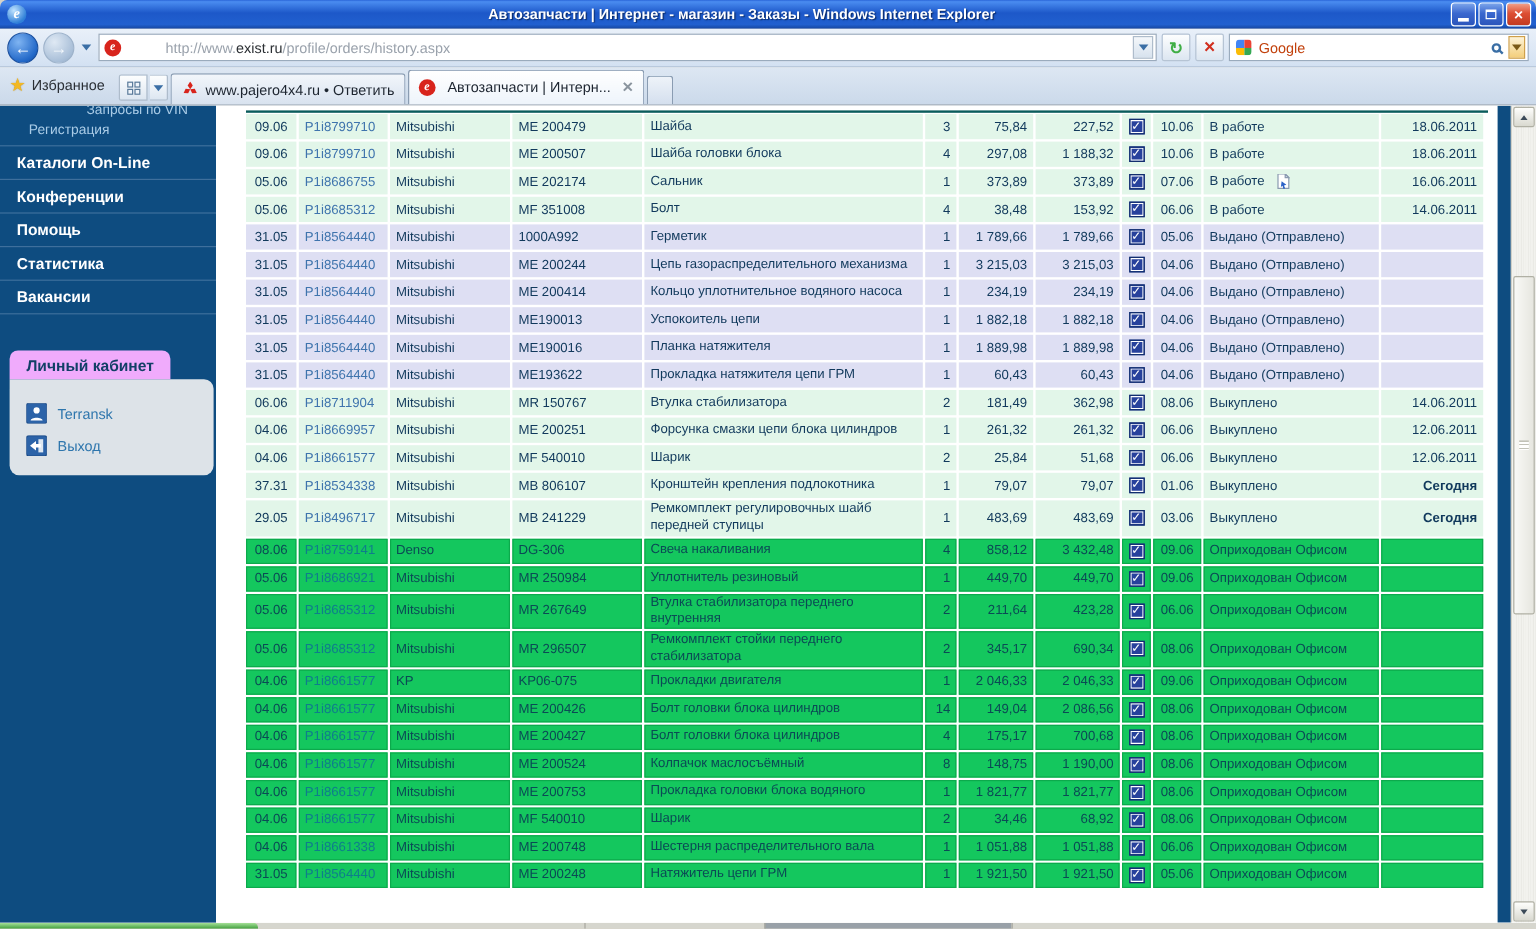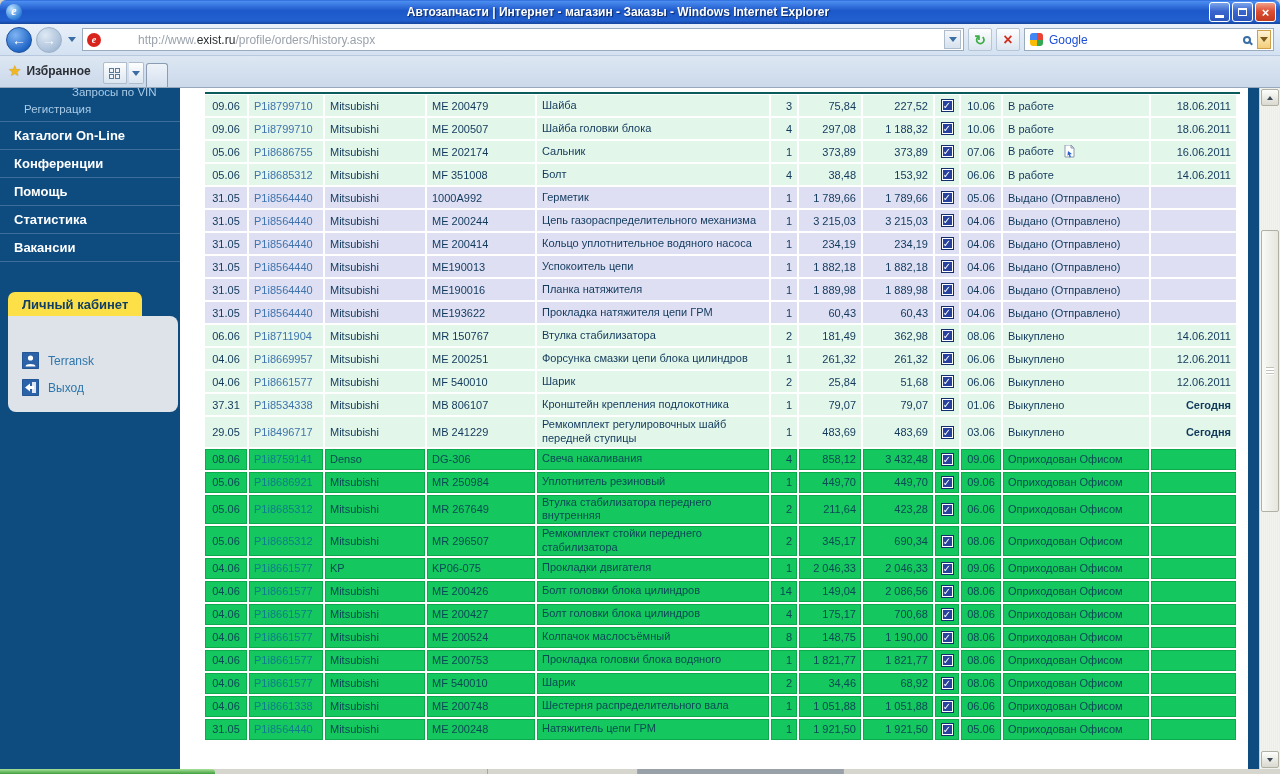--- a/index.html
+++ b/index.html
@@ -37,33 +37,33 @@
   .addr-drop { width:17px; height:19px; background:linear-gradient(to bottom,#f4f7fa,#d7e2ee); border:1px solid #aebccb; display:flex; align-items:center; justify-content:center; }
   .addr-drop .smallcaret { margin:0; }
   .toolbtn { width:24px; height:23px; border:1px solid #b6c4d4; border-radius:2px; background:linear-gradient(to bottom,#fdfefe,#dce6f1);
     display:flex; align-items:center; justify-content:center; font-size:14px; font-weight:bold; }
   .toolbtn.refresh { color:#3fae46; }
   .toolbtn.stop { color:#d12f1f; font-size:16px; }
   .searchbox { width:250px; height:23px; background:#fff; border:1px solid #9aabbd; display:flex; align-items:center; padding:0 2px 0 5px; }
   .glogo { width:13px; height:13px; display:grid; grid-template-columns:1fr 1fr; grid-template-rows:1fr 1fr; border-radius:3px; overflow:hidden; margin-right:6px; flex:0 0 13px; }
   .glogo i:nth-child(1){background:#4285f4;} .glogo i:nth-child(2){background:#ea4335;}
   .glogo i:nth-child(3){background:#fbbc05;} .glogo i:nth-child(4){background:#34a853;}
-  .searchtext { flex:1; font-size:12px; color:#1d4ed8; }
+  .searchtext { flex:1; font-size:12px; color:#c2410c; }
   .magbtn { width:20px; height:19px; display:flex; align-items:center; justify-content:center; }
   .mag { width:8px; height:8px; border:2px solid #3a6ea5; border-radius:50%; position:relative; }
   .mag::after { content:""; position:absolute; width:5px; height:2px; background:#3a6ea5; transform:rotate(45deg); right:-4px; bottom:-2px; }
   .magdrop { width:14px; height:19px; background:linear-gradient(to bottom,#fdf3d8,#f3ce7a); border:1px solid #cfa04a; display:flex; align-items:center; justify-content:center; }
   .magdrop .smallcaret { border-top-color:#7a5a18; margin:0; }
 
   
   .tabsrow { height:32px; flex:0 0 32px; display:flex; align-items:flex-end; padding:0 6px; gap:2px;
     background:linear-gradient(to bottom,#dde7f3,#cbd9ea); border-bottom:1px solid #98a9bd; }
   .favarea { display:flex; align-items:center; gap:5px; height:26px; margin:0 10px 3px 2px; }
   .star { color:#f2b824; font-size:15px; text-shadow:0 0 1px #a87d12; }
-  .favlabel { font-size:12px; color:#2a2f35;font-weight:bold; }
+  .favlabel { font-size:12px; color:#2a2f35; }
   .qtabs { width:24px; height:22px; margin-bottom:3px; border:1px solid #aebccb; border-radius:2px 0 0 2px;
     background:linear-gradient(to bottom,#fdfefe,#dce6f1); display:flex; align-items:center; justify-content:center; }
   .qgrid { width:11px; height:11px; display:grid; grid-template-columns:1fr 1fr; gap:1px; }
   .qgrid i { border:1px solid #5a7a9a; background:#eef4fa; }
   .qcaret { width:15px; height:22px; margin-bottom:3px; border:1px solid #aebccb; border-left:none; border-radius:0 2px 2px 0;
     background:linear-gradient(to bottom,#fdfefe,#dce6f1); display:flex; align-items:center; justify-content:center; }
   .tab { height:26px; display:flex; align-items:center; gap:5px; padding:0 8px; font-size:12px; color:#1d2530;
     border:1px solid #8a9cb2; border-bottom:none; border-radius:3px 3px 0 0; background:linear-gradient(to bottom,#f2f6fb,#d8e2ef); white-space:nowrap; }
   .tab.active { height:29px; background:linear-gradient(to bottom,#ffffff,#eef4fb); }
   .tab .closex { color:#8a949e; font-weight:bold; font-size:12px; margin-left:4px; }
@@ -74,23 +74,23 @@
   
   .content { flex:0 0 681px; height:681px; display:flex; background:#fff; position:relative; overflow:hidden; }
 
   
   .sidebar { flex:0 0 180px; background:#0e4c80; padding-top:0; overflow:hidden; }
   .side-small { color:#a9cbe6; font-size:11.5px; padding:2px 0 3px 24px; cursor:pointer; }
   .side-small:first-child { margin-top:-4px;margin-left:48px; }
   .side-sep { height:1px; background:#3e6f9c; margin:3px 0; }
   .side-item { color:#fff; font-weight:bold; font-size:13px; padding:3px 0 3px 14px; cursor:pointer; }
   .cabinet { margin-top:30px; }
-  .cab-head { display:inline-block; margin-left:8px; background:#fde047; border-radius:7px 7px 0 0; padding:5px 14px 4px;
+  .cab-head { display:inline-block; margin-left:8px; background:#f0abfc; border-radius:7px 7px 0 0; padding:5px 14px 4px;
     color:#123f66; font-weight:bold; font-size:13px; }
-  .cab-panel { margin-left:8px; width:170px; background:#dde3e8; border-radius:0 8px 8px 8px; padding:26px 0 16px; }
+  .cab-panel { margin-left:8px; width:170px; background:#dde3e8; border-radius:0 8px 8px 8px; padding:10px 0 16px; }
   .cab-item { display:flex; align-items:center; gap:9px; margin:10px 0 0 14px; color:#2e76ad; font-size:12px; cursor:pointer; }
   .cab-ic { width:17px; height:17px; flex:0 0 17px; }
 
   
   .main { flex:1; position:relative; background:#fff; overflow:hidden; }
   .tabletopline { position:absolute; top:4px; left:25px; width:1035px; height:2px; background:#0a5c5c; }
   table.orders { border-collapse:separate; border-spacing:2px; margin:5px 0 0 23px; table-layout:fixed; width:1035px; }
   col.c-d1{width:42px} col.c-ord{width:74px} col.c-brand{width:100px} col.c-part{width:108px}
   col.c-name{width:232px} col.c-qty{width:26px} col.c-price{width:62px} col.c-sum{width:70px}
   col.c-chk{width:24px} col.c-d2{width:40px} col.c-status{width:146px} col.c-d3{width:85px}
@@ -195,20 +195,33 @@
         <span class="qgrid">
           <i></i>
           <i></i>
           <i></i>
           <i></i>
         </span>
       </div>
     <div class="qcaret">
         <span class="smallcaret"></span>
       </div>
+    <div class="tab">
+      <svg class="mitsu" width="15" height="13" viewBox="0 0 16 14">
+        <polygon points="8,0 10.3,3.4 8,6.8 5.7,3.4" fill="#d8241c"></polygon>
+        <polygon points="8,0 10.3,3.4 8,6.8 5.7,3.4" fill="#d8241c" transform="rotate(120 8 6.8)"></polygon>
+        <polygon points="8,0 10.3,3.4 8,6.8 5.7,3.4" fill="#d8241c" transform="rotate(240 8 6.8)"></polygon>
+      </svg>
+      <span>www.pajero4x4.ru • Ответить</span>
+    </div>
+    <div class="tab active">
+      <span class="exist-fav"></span>
+      <span>Автозапчасти | Интерн...</span>
+      <span class="closex">✕</span>
+    </div>
     <div class="tabstub"></div>
   </div>
 
   <div class="content">
 
     <div class="sidebar">
       <div class="side-small">Запросы по VIN</div>
       <div class="side-small">Регистрация</div>
       <div class="side-sep"></div>
       <div class="side-item">Каталоги On-Line</div>

